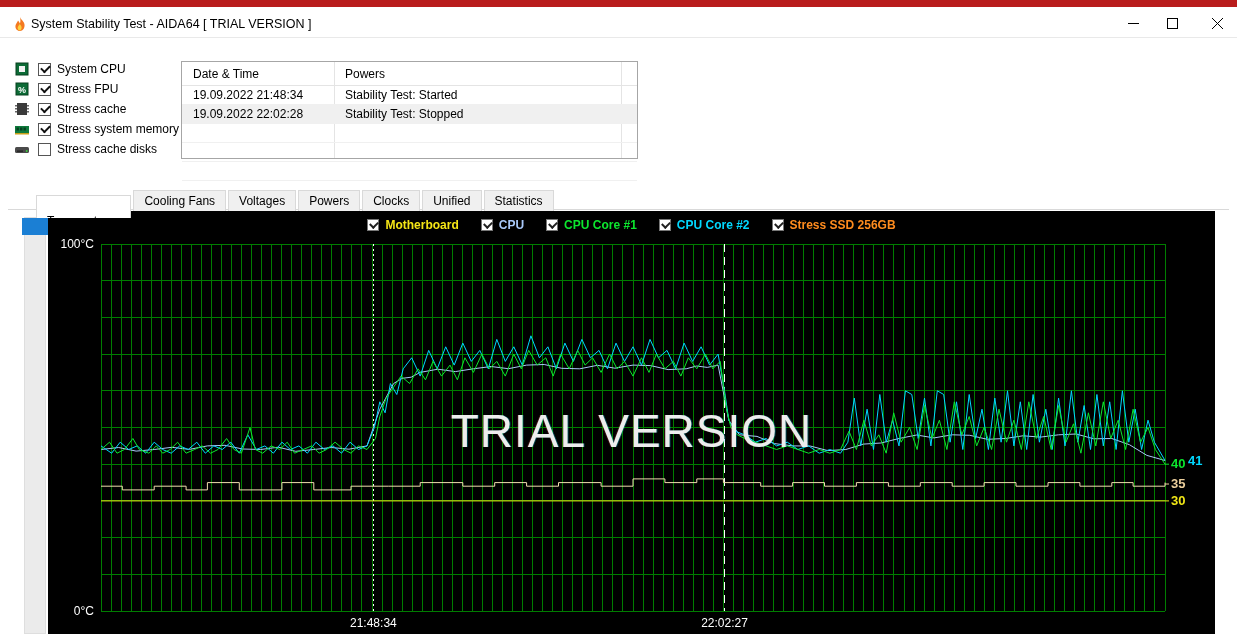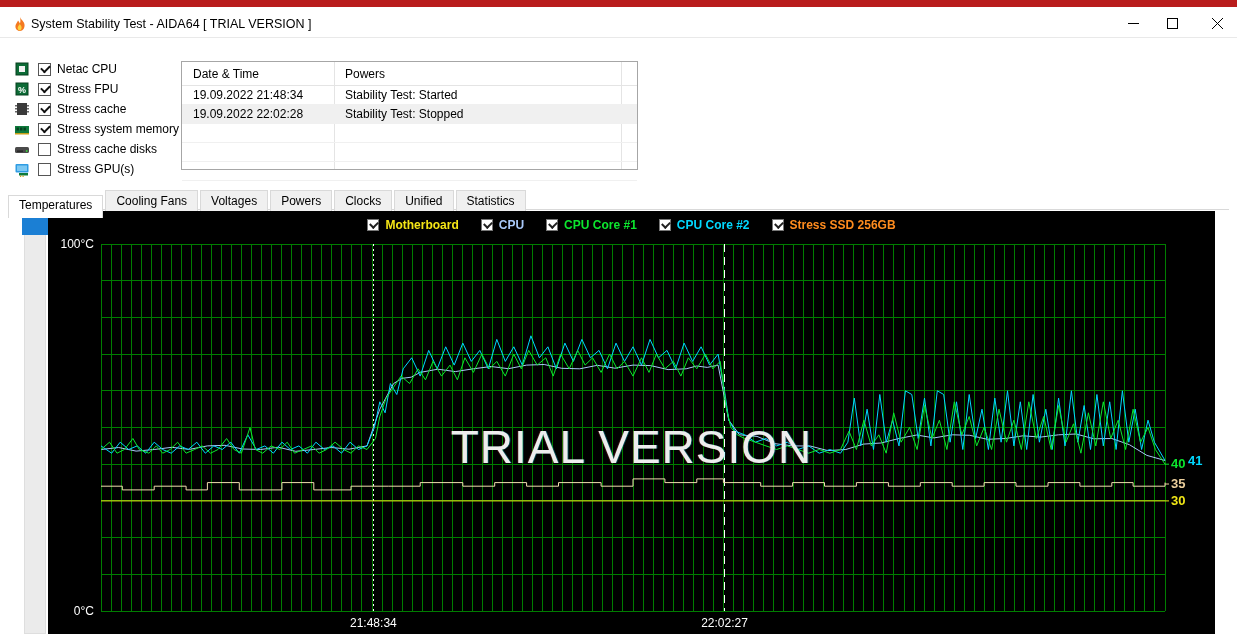--- a/index.html
+++ b/index.html
@@ -15,42 +15,42 @@
 
   
   #stress-list { position:absolute; left:14px; top:52px; }
   .stress-row { position:relative; height:20px; display:flex; align-items:center; cursor:default; }
   .stress-icon { width:16px; height:16px; margin-right:8px; flex:0 0 16px; }
   .cb { width:13px; height:13px; border:1px solid #555; background:#fff; margin-right:6px; position:relative; flex:0 0 13px; }
   .cb.checked::after { content:""; position:absolute; left:2px; top:1px; width:7px; height:4px; border-left:2px solid #111; border-bottom:2px solid #111; transform:rotate(-45deg); }
   .stress-label { font-size:12px; color:#000; white-space:nowrap; }
 
   
-  #log-table { position:absolute; left:181px; top:54px; width:457px; height:109px; border:1px solid #a6a6a6; background:#fff; font-size:12px; }
+  #log-table { position:absolute; left:181px; top:54px; width:457px; height:98px; border:1px solid #a6a6a6; background:#fff; font-size:12px; }
   .lt-coldiv { position:absolute; top:0; bottom:0; width:1px; background:#e4e4e4; }
   .lt-header { position:absolute; left:0; top:0; width:100%; height:24px; border-bottom:1px solid #e4e4e4; }
   .lt-header span { position:absolute; top:5px; color:#000; }
   .lt-row { position:absolute; left:0; width:100%; height:19px; border-bottom:1px solid #f0f0f0; }
   .lt-row.selected { background:#f0f0f0; }
   .lt-row span { position:absolute; top:2px; color:#000; white-space:nowrap; }
 
   
   #tabstrip { position:absolute; left:8px; top:180px; width:1221px; height:23px; border-bottom:1px solid #d9d9d9; }
   .tab { position:relative; display:inline-block; height:28px; margin-top:3px; padding:3px 10px 0 10px; font-size:12px; color:#000;
          background:#f0f0f0; border:1px solid #d9d9d9; border-bottom:none; margin-right:2px; vertical-align:bottom; }
-  .tab.active { height:23px; margin-top:0; padding-top:2px; background:#ffffff; z-index:2; }
+  .tab.active { height:23px; margin-top:0; padding-top:18px; background:#ffffff; z-index:2;margin-left:28px; }
 
   
   #chart-panel { position:absolute; left:48px; top:204px; width:1167px; height:424px; background:#000; }
   #legend { position:absolute; left:0; top:7px; width:100%; display:flex; justify-content:center; gap:22px; z-index:3; }
   .legend-item { display:flex; align-items:center; gap:6px; font-size:12px; font-weight:bold; cursor:default; }
   .legend-cb { width:12px; height:12px; background:#fff; border:1px solid #777; position:relative; }
   .legend-cb::after { content:""; position:absolute; left:2px; top:1px; width:6px; height:4px; border-left:2px solid #222; border-bottom:2px solid #222; transform:rotate(-45deg); }
   #watermark { position:absolute; left:50%; top:220px; transform:translate(-50%,-50%); font-size:46px; letter-spacing:1px;
-               color:#ededed; white-space:nowrap; z-index:4; text-shadow:1px 0 rgba(0,230,255,.30), -1px 0 rgba(255,60,60,.22);margin-top:16px; }
+               color:#ededed; white-space:nowrap; z-index:4; text-shadow:1px 0 rgba(0,230,255,.30), -1px 0 rgba(255,60,60,.22); }
   #chart-svg { position:absolute; left:0; top:0; z-index:2; }
 
   
   #scale-track { position:absolute; left:24px; top:210px; width:22px; height:417px; background:#ebebeb; border:1px solid #dedede; }
   #scale-thumb { position:absolute; left:22px; top:211px; width:26px; height:17px; background:#1b7fd4; }
 </style>
 </head>
 <body>
 
 <div id="window">
@@ -78,21 +78,21 @@
     </button>
   </div>
 
   <div id="stress-list">
       <div class="stress-row">
         <span class="stress-icon"><svg viewBox="0 0 16 16">
             <rect x="2" y="2" width="12" height="12" fill="#0c6b36" stroke="#07411f"></rect>
             <rect x="5" y="5" width="6" height="6" fill="#f2f2f2"></rect>
           </svg></span>
         <span class="cb checked"></span>
-        <span class="stress-label">Netac CPU</span>
+        <span class="stress-label">System CPU</span>
       </div>
       <div class="stress-row">
         <span class="stress-icon"><svg viewBox="0 0 16 16">
             <rect x="2" y="2" width="12" height="12" fill="#0c6b36" stroke="#07411f"></rect>
             <text x="8" y="11.5" font-size="9" font-family="Liberation Sans, sans-serif" fill="#fff" text-anchor="middle" font-weight="bold">%</text>
           </svg></span>
         <span class="cb checked"></span>
         <span class="stress-label">Stress FPU</span>
       </div>
       <div class="stress-row">
@@ -120,31 +120,20 @@
         <span class="stress-label">Stress system memory</span>
       </div>
       <div class="stress-row">
         <span class="stress-icon"><svg viewBox="0 0 16 16">
             <rect x="1" y="6" width="14" height="6" rx="1.5" fill="#4a4a4a"></rect>
             <rect x="3" y="9.5" width="6" height="1.3" fill="#222"></rect>
             <circle cx="12.7" cy="10" r="0.9" fill="#39d439"></circle>
           </svg></span>
         <span class="cb"></span>
         <span class="stress-label">Stress cache disks</span>
-      </div>
-      <div class="stress-row">
-        <span class="stress-icon"><svg viewBox="0 0 16 16">
-            <rect x="1.5" y="3" width="13" height="8.5" rx="1" fill="#2f9ce3"></rect>
-            <rect x="3" y="4.5" width="10" height="5.5" fill="#7cc8f2"></rect>
-            <rect x="5" y="12" width="9" height="2.5" fill="#0e7a3c"></rect>
-            <rect x="6" y="14.5" width="1.2" height="1.5" fill="#caa020"></rect>
-            <rect x="8.5" y="14.5" width="1.2" height="1.5" fill="#caa020"></rect>
-          </svg></span>
-        <span class="cb"></span>
-        <span class="stress-label">Stress GPU(s)</span>
       </div>
     </div>
 
   <div id="log-table">
     <div class="lt-coldiv" style="left:152px"></div>
     <div class="lt-coldiv" style="left:439px"></div>
     <div class="lt-header">
       <span style="left:11px">Date &amp; Time</span>
       <span style="left:163px">Powers</span>
     </div>

